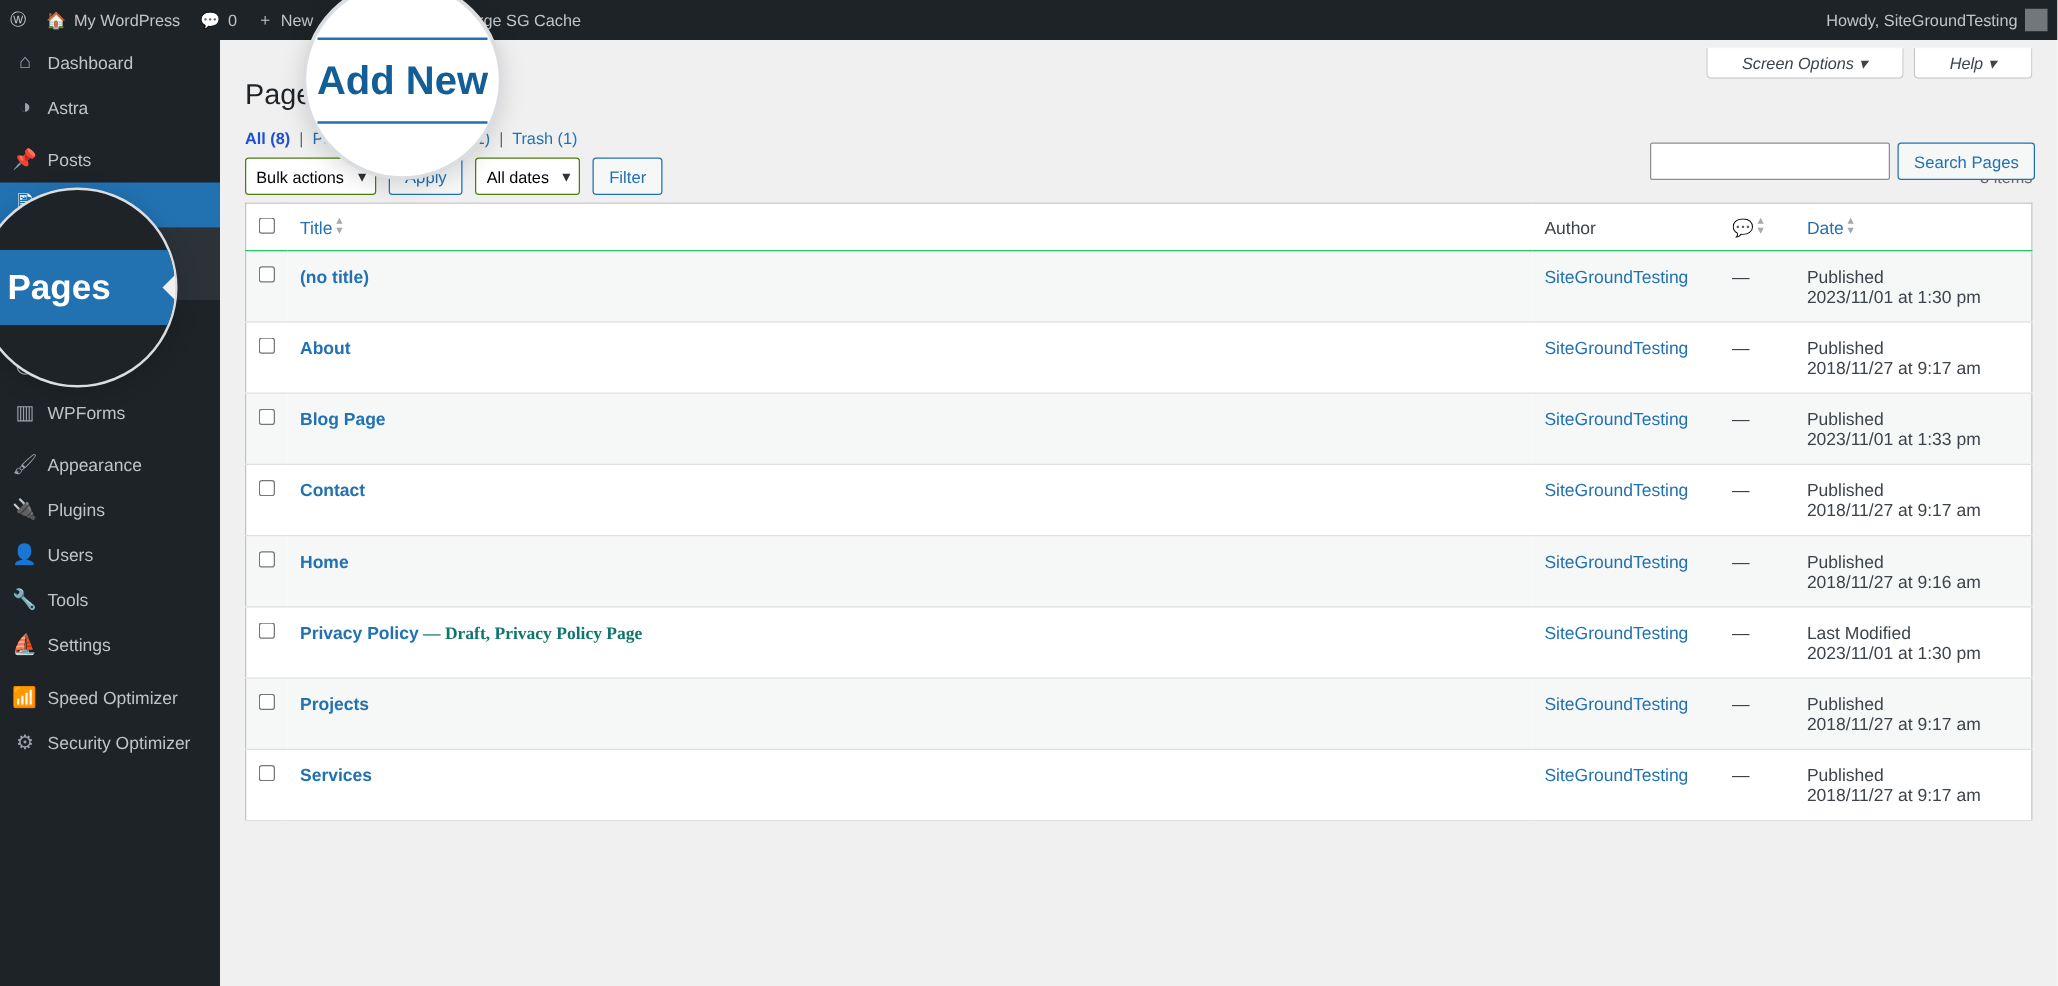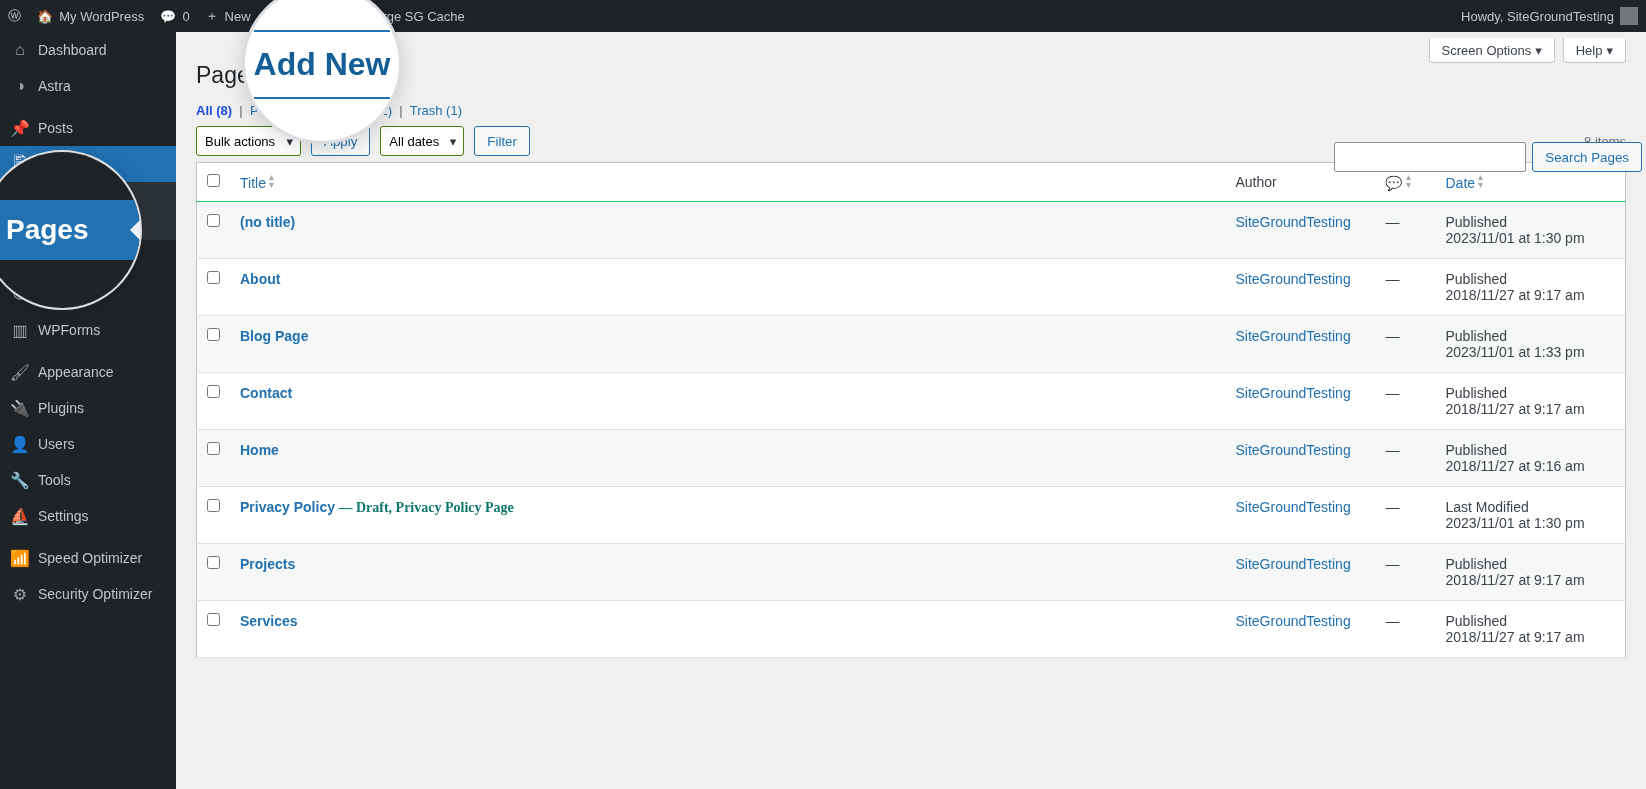--- a/index.html
+++ b/index.html
@@ -15,31 +15,31 @@
 .menu-item.current { background: #2271b1; color: #fff; position: relative; }
 .menu-item.current::after { content: ""; position: absolute; right: -8px; top: 50%; transform: translateY(-50%); border: 8px solid transparent; border-right-color: #f0f0f1; }
 .submenu { background: #2c3338; }
 .submenu-item { padding: 7px 10px 7px 32px; font-size: 13px; cursor: pointer; color: #c3c4c7; }
 .submenu-item.current { color: #fff; font-weight: 600; }
 .menu-icon { width: 20px; height: 20px; display: inline-flex; align-items: center; justify-content: center; font-size: 16px; color: #9ca2a7; }
 .menu-item.current .menu-icon { color: #fff; }
 
 .main { position: absolute; left: 176px; top: 32px; width: calc(1646px - 176px); height: calc(789px - 32px); padding: 10px 20px 0 20px; }
 .top-tabs { position: absolute; top: 6px; right: 20px; display: flex; gap: 8px; }
-.tab-btn { background: #fff; border: 1px solid #c3c4c7; border-top-color: #fff; padding: 4px 12px; font-size: 13px; cursor: pointer; display: flex; align-items: center; gap: 4px; border-radius: 0 0 4px 4px; }
+.tab-btn { background: #fff; border: 1px solid #c3c4c7; border-top-color: #fff; padding: 4px 28px; font-size: 13px; cursor: pointer; display: flex; align-items: center; gap: 4px; border-radius: 0 0 4px 4px; font-style: italic; }
 
 .page-heading { display: flex; align-items: center; gap: 10px; margin-top: 20px; }
 .page-title { font-size: 23px; font-weight: 400; color: #1d2327; }
 .add-new-btn { border: 1px solid #2271b1; color: #2271b1; padding: 5px 10px; font-size: 13px; cursor: pointer; background: #f6f7f7; border-radius: 2px; }
 
 .subsubsub { margin: 14px 0 8px; font-size: 13px; color: #646970; }
 .subsubsub a { color: #2271b1; text-decoration: none; cursor: pointer; }
 .subsubsub .current { color: #1d4ed8; font-weight: 600; }
 
-.searchbox { position: absolute; right: 4px; top: 82px; display: flex; gap: 6px; margin-top: 28px; }
+.searchbox { position: absolute; right: 18px; top: 82px; display: flex; gap: 6px; }
 .searchbox input { width: 192px; height: 30px; border: 1px solid #8c8f94; border-radius: 2px; padding: 0 6px; }
 .btn-secondary { background: #f6f7f7; border: 1px solid #2271b1; color: #2271b1; padding: 0 12px; height: 30px; cursor: pointer; border-radius: 3px; }
 
 .tablenav { display: flex; align-items: center; justify-content: space-between; margin: 6px 0; }
 .tablenav-left { display: flex; gap: 10px; }
 .wpselect { height: 30px; border: 1px solid #4d7c0f; border-radius: 3px; background: #fff; padding: 0 24px 0 8px; font-size: 13px; appearance: none; position: relative; }
 .select-wrap { position: relative; display: inline-block; }
 .select-wrap::after { content: "▾"; position: absolute; right: 8px; top: 50%; transform: translateY(-50%); pointer-events: none; color: #2c3338; }
 .items-count { color: #646970; font-size: 13px; }
 

